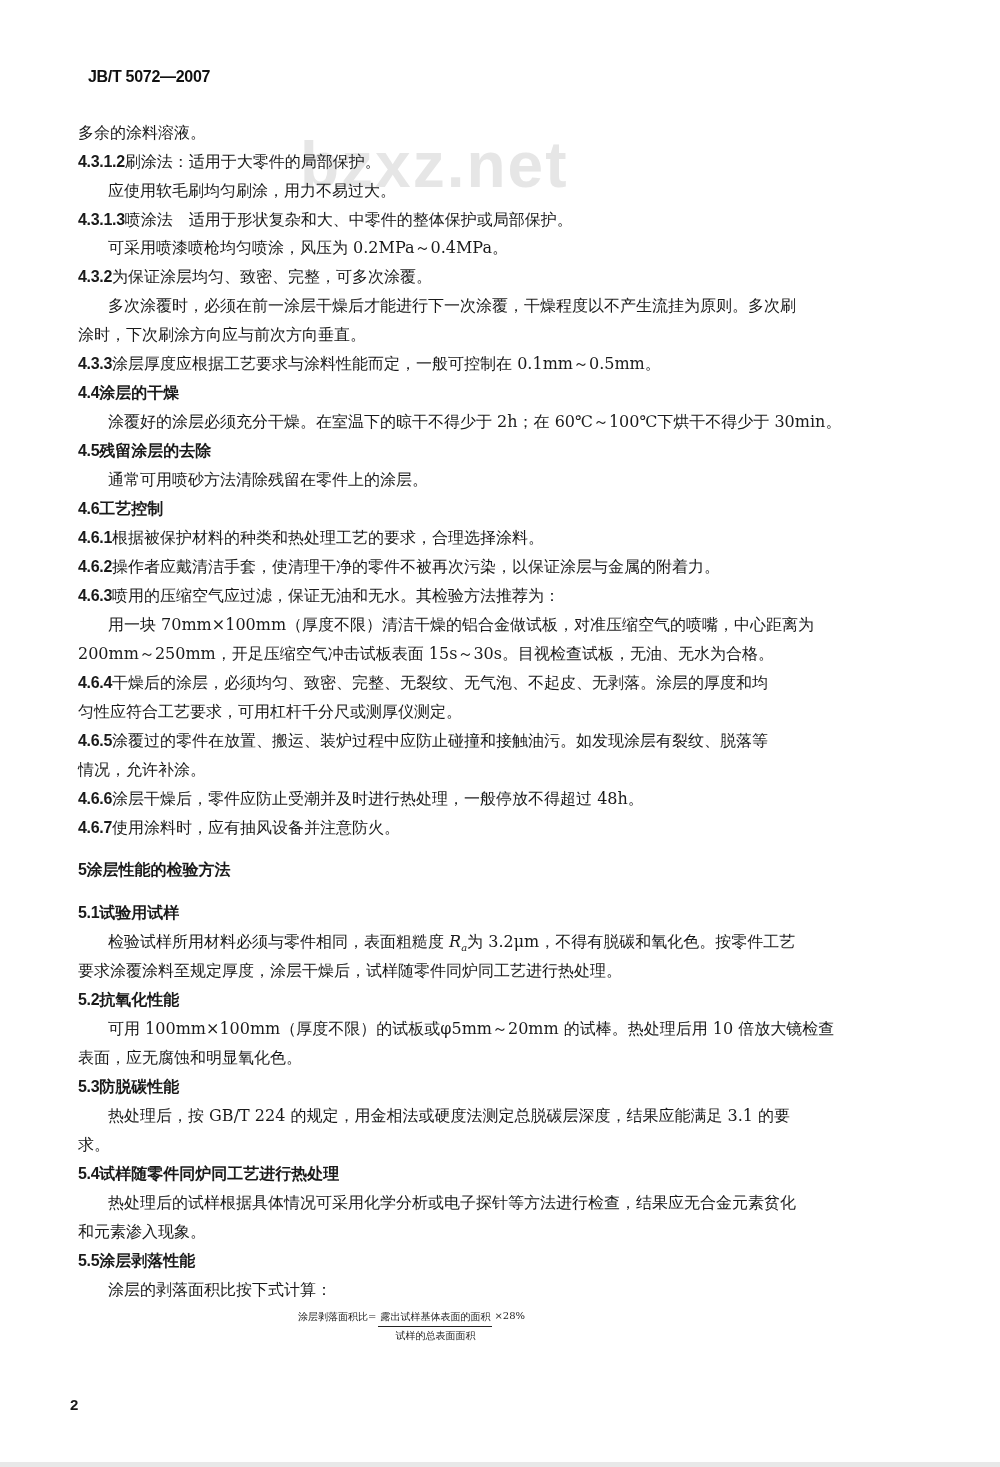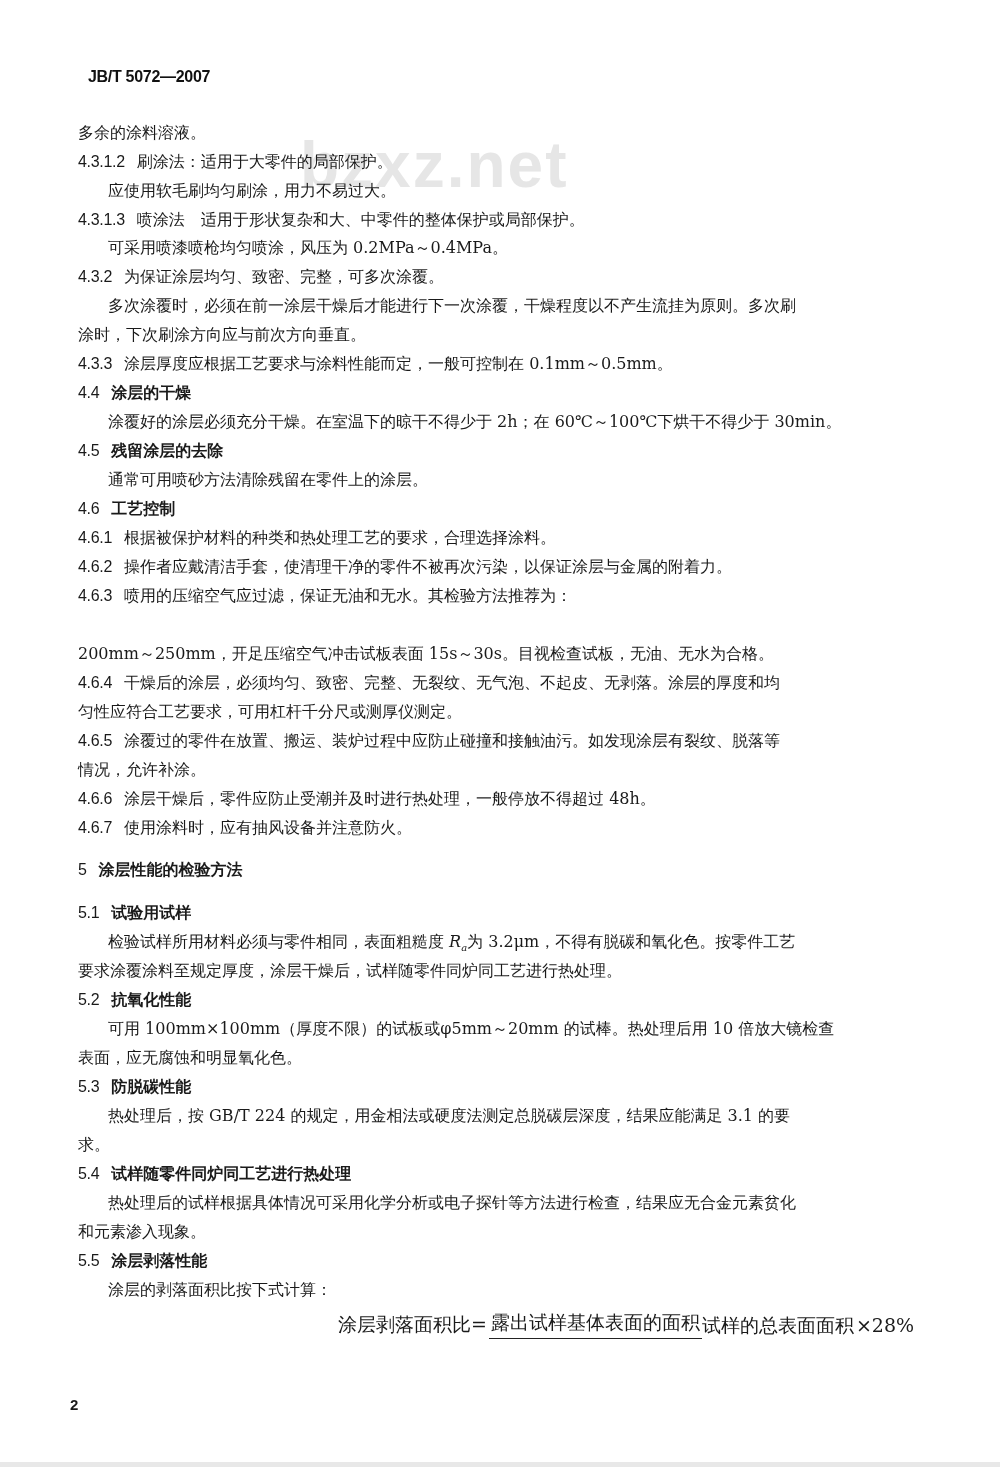--- a/index.html
+++ b/index.html
@@ -14,27 +14,27 @@
   }
   .watermark {
     position: absolute; left: 300px; top: 128px; font-family: "Liberation Sans", "DejaVu Sans", sans-serif;
     font-size: 64px; font-weight: bold; color: rgba(200,200,200,0.45); letter-spacing: 2px; pointer-events: none;
   }
   .line {
     position: absolute; left: 78px; width: 845px; font-size: 16px; line-height: 20px; white-space: nowrap; color: #1a1a1a;
   }
   .indent { left: 108px; }
   .num {
-    display: inline-block; font-family: "Liberation Sans", "DejaVu Sans", sans-serif; font-weight: normal; margin-right: 12px; letter-spacing: -0.3px;
+    display: inline-block; font-family: "Liberation Sans", "DejaVu Sans", sans-serif; font-weight: bold; letter-spacing: -0.3px;
   }
   .h { font-weight: bold; font-family: "DejaVu Sans", "Liberation Sans", sans-serif; }
   .formula {
-    position: absolute; left: 298px; top: 1310px; display: flex; align-items: center; font-size: 19px; margin-left: 40px;
+    position: absolute; left: 298px; top: 1310px; display: flex; align-items: flex-start; font-size: 10px;
   }
-  .frac { display: inline-flex; flex-direction: row; align-items: center; margin: 0 2px; }
+  .frac { display: inline-flex; flex-direction: column; align-items: center; margin: 0 2px; }
   .frac .top { border-bottom: 1px solid #222; padding: 0 2px 2px; }
   .frac .bot { padding-top: 2px; }
   .pageno {
     position: absolute; left: 70px; top: 1396px; font-family: "Liberation Sans", sans-serif; font-size: 15px; font-weight: bold;
   }
   .bottom-bar { position: absolute; left: 0; top: 1462px; width: 1000px; height: 5px; background: #e8e8e8; }
   sub { font-size: 10px; }
   i { font-style: italic; margin-top: 36px; }
 </style>
 </head>
@@ -54,20 +54,21 @@
   <div class="line indent" style="top:296px"><span>多次涂覆时，必须在前一涂层干燥后才能进行下一次涂覆，干燥程度以不产生流挂为原则。多次刷</span></div>
   <div class="line" style="top:354px"><span class="num">4.3.3</span><span>涂层厚度应根据工艺要求与涂料性能而定，一般可控制在 0.1mm～0.5mm。</span></div>
   <div class="line h" style="top:383px"><span class="num">4.4</span><span>涂层的干燥</span></div>
   <div class="line indent" style="top:412px"><span>涂覆好的涂层必须充分干燥。在室温下的晾干不得少于 2h；在 60℃～100℃下烘干不得少于 30min。</span></div>
   <div class="line h" style="top:441px"><span class="num">4.5</span><span>残留涂层的去除</span></div>
   <div class="line indent" style="top:470px"><span>通常可用喷砂方法清除残留在零件上的涂层。</span></div>
   <div class="line h" style="top:499px"><span class="num">4.6</span><span>工艺控制</span></div>
   <div class="line" style="top:528px"><span class="num">4.6.1</span><span>根据被保护材料的种类和热处理工艺的要求，合理选择涂料。</span></div>
   <div class="line" style="top:557px"><span class="num">4.6.2</span><span>操作者应戴清洁手套，使清理干净的零件不被再次污染，以保证涂层与金属的附着力。</span></div>
   <div class="line" style="top:586px"><span class="num">4.6.3</span><span>喷用的压缩空气应过滤，保证无油和无水。其检验方法推荐为：</span></div>
+  <div class="line indent" style="top:615px"><span>用一块 70mm×100mm（厚度不限）清洁干燥的铝合金做试板，对准压缩空气的喷嘴，中心距离为</span></div>
   <div class="line" style="top:644px"><span>200mm～250mm，开足压缩空气冲击试板表面 15s～30s。目视检查试板，无油、无水为合格。</span></div>
   <div class="line" style="top:673px"><span class="num">4.6.4</span><span>干燥后的涂层，必须均匀、致密、完整、无裂纹、无气泡、不起皮、无剥落。涂层的厚度和均</span></div>
   <div class="line" style="top:702px"><span>匀性应符合工艺要求，可用杠杆千分尺或测厚仪测定。</span></div>
   <div class="line" style="top:731px"><span class="num">4.6.5</span><span>涂覆过的零件在放置、搬运、装炉过程中应防止碰撞和接触油污。如发现涂层有裂纹、脱落等</span></div>
   <div class="line" style="top:760px"><span>情况，允许补涂。</span></div>
   <div class="line" style="top:789px"><span class="num">4.6.6</span><span>涂层干燥后，零件应防止受潮并及时进行热处理，一般停放不得超过 48h。</span></div>
   <div class="line" style="top:818px"><span class="num">4.6.7</span><span>使用涂料时，应有抽风设备并注意防火。</span></div>
   <div class="line h" style="top:860px"><span class="num">5</span><span>涂层性能的检验方法</span></div>
   <div class="line h" style="top:903px"><span class="num">5.1</span><span>试验用试样</span></div>
   <div class="line indent" style="top:932px"><span>检验试样所用材料必须与零件相同，表面粗糙度 </span><i><span>R</span><sub>a</sub></i><span>为 3.2μm，不得有脱碳和氧化色。按零件工艺</span></div>

